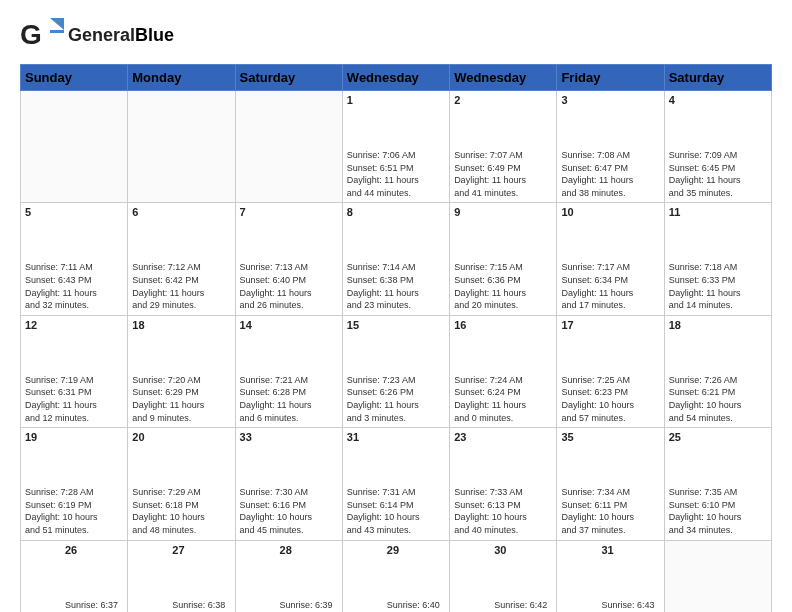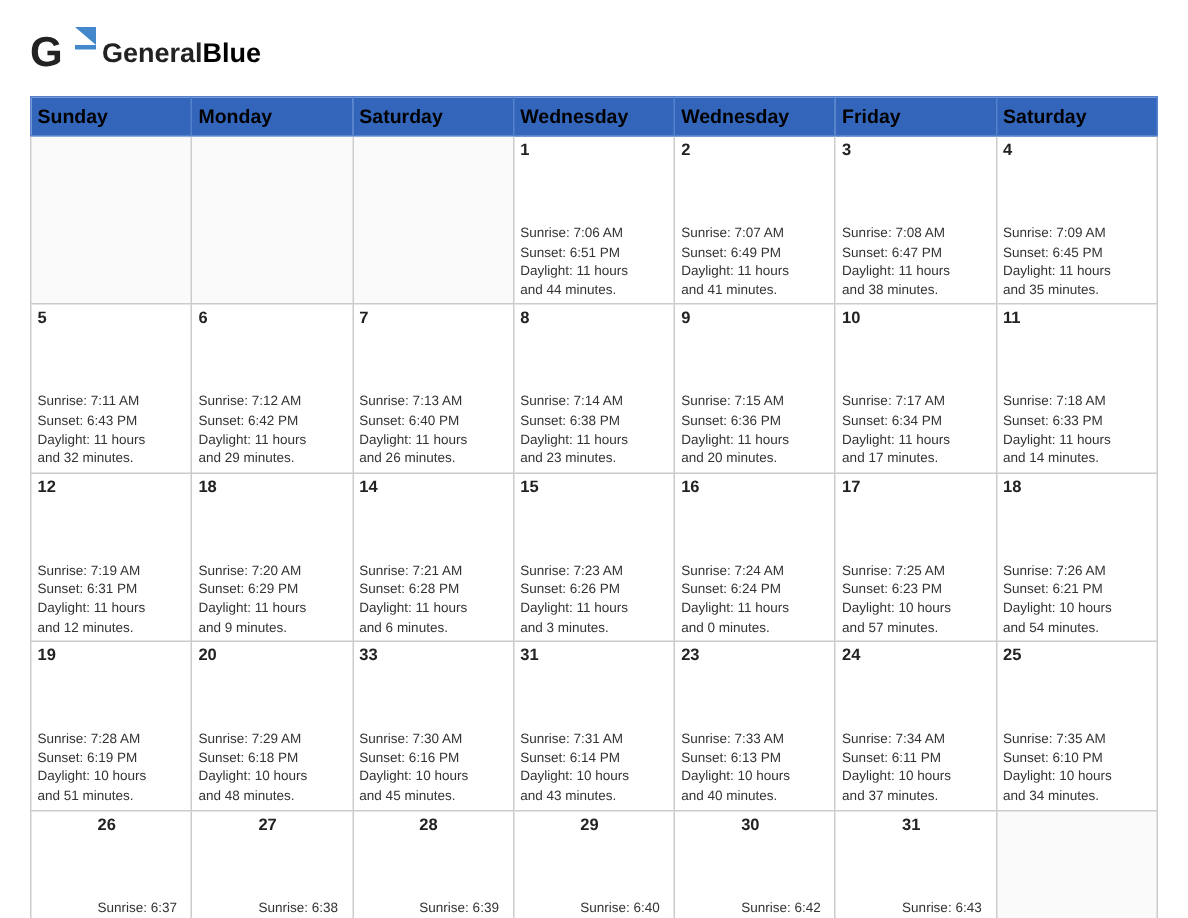--- a/index.html
+++ b/index.html
@@ -222,21 +222,21 @@
           </td>
           <td>
             <span class="day-num">31</span>
             <div class="day-detail">Sunrise: 7:31 AM<br>Sunset: 6:14 PM<br>Daylight: 10 hours<br>and 43 minutes.</div>
           </td>
           <td>
             <span class="day-num">23</span>
             <div class="day-detail">Sunrise: 7:33 AM<br>Sunset: 6:13 PM<br>Daylight: 10 hours<br>and 40 minutes.</div>
           </td>
           <td>
-            <span class="day-num">24</span>
+            <span class="day-num">35</span>
             <div class="day-detail">Sunrise: 7:34 AM<br>Sunset: 6:11 PM<br>Daylight: 10 hours<br>and 37 minutes.</div>
           </td>
           <td>
             <span class="day-num">25</span>
             <div class="day-detail">Sunrise: 7:35 AM<br>Sunset: 6:10 PM<br>Daylight: 10 hours<br>and 34 minutes.</div>
           </td>
         </tr>
         <tr>
           <td>
             <span class="day-num">26</span>

